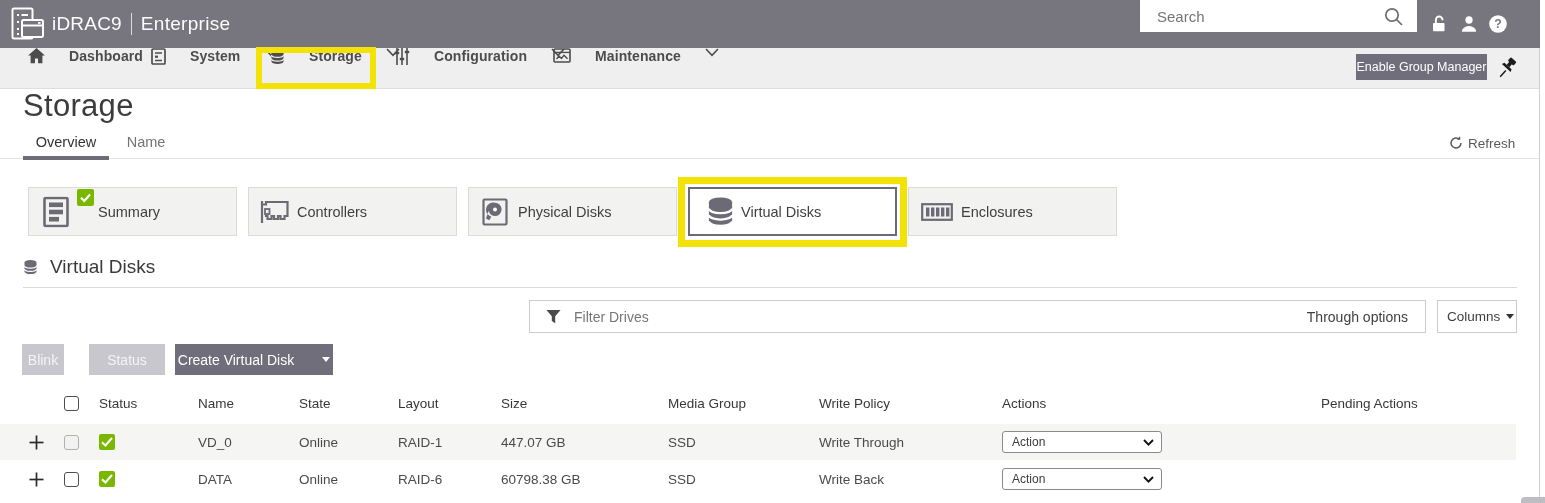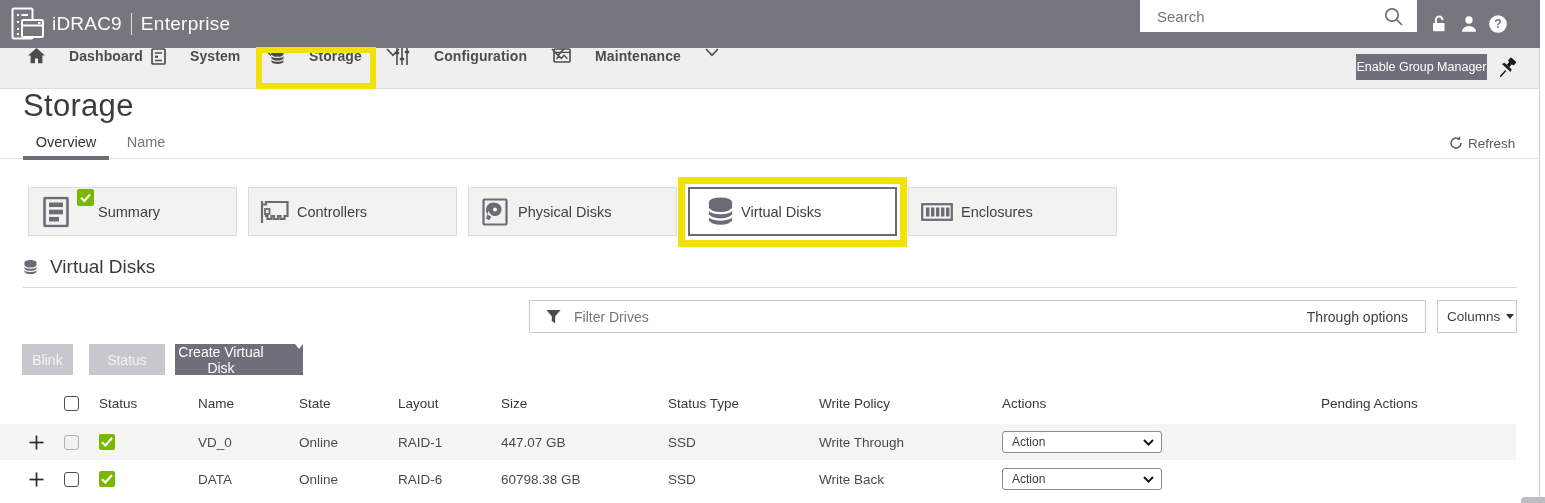--- a/index.html
+++ b/index.html
@@ -90,23 +90,23 @@
   #filterbar .funnel{margin-left:15px;}
   #filterbar input{border:none;outline:none;flex:1;margin-left:12px;font-size:14px;color:#444;font-family:inherit;background:transparent;}
   #filterbar input::placeholder{color:#767676;opacity:1;}
   #filter-options{margin-right:17px;font-size:14px;color:#3F3F3F;cursor:pointer;white-space:nowrap;}
   #btn-columns{position:absolute;left:1437px;top:300px;width:80px;height:33px;border:1px solid #CCCCCC;background:#fff;display:flex;align-items:center;cursor:pointer;font-size:13.5px;color:#3F3F3F;font-family:inherit;padding:0;}
   #btn-columns .txt{margin-left:9px;white-space:nowrap;}
   #btn-columns .caret{margin-left:6px;width:0;height:0;border-left:4px solid transparent;border-right:4px solid transparent;border-top:5px solid #333;}
 
   
   .toolbtn{position:absolute;top:344px;height:31px;border:none;color:#fff;font-size:14px;font-family:inherit;text-align:center;}
-  #btn-blink{left:22px;width:51px;background:var(--disabled-grey);color:#F4F4F6;}
+  #btn-blink{left:22px;width:42px;background:var(--disabled-grey);color:#F4F4F6;}
   #btn-unblink{left:89px;width:76px;background:var(--disabled-grey);color:#F4F4F6;}
-  #btn-create{left:175px;width:128px;background:var(--action-purple);cursor:pointer;display:flex;justify-content:center;gap:28px;}
+  #btn-create{left:175px;width:158px;background:var(--action-purple);cursor:pointer;display:flex;align-items:center;justify-content:center;gap:28px;}
   #btn-create .caret{width:0;height:0;border-left:4.5px solid transparent;border-right:4.5px solid transparent;border-top:5px solid #fff;}
 
   
   #thead{position:absolute;left:0;top:390px;width:1516px;height:26px;}
   .th{position:absolute;top:0;height:26px;display:flex;align-items:center;font-size:13.5px;font-weight:500;color:#383838;}
   .trow{position:absolute;left:0;width:1516px;height:36px;}
   #trow-0{top:424px;background:var(--row-alt);}
   #trow-1{top:461px;background:#fff;}
   .td{position:absolute;top:0;height:36px;display:flex;align-items:center;font-size:13.5px;color:#4A4A4A;}
   .col-expand{left:29px;}
@@ -354,21 +354,21 @@
 
 <div id="thead">
   <div class="th col-check">
       <span class="checkbox"></span>
     </div>
   <div class="th col-status">Status</div>
   <div class="th col-name">Name</div>
   <div class="th col-state">State</div>
   <div class="th col-layout">Layout</div>
   <div class="th col-size">Size</div>
-  <div class="th col-media">Status Type</div>
+  <div class="th col-media">Media Group</div>
   <div class="th col-write">Write Policy</div>
   <div class="th col-actions">Actions</div>
   <div class="th col-pending">Pending Actions</div>
 </div>
 
 <div class="trow" id="trow-0">
   <div class="td col-expand expand-btn">
     <svg width="15" height="15" viewBox="0 0 15 15">
       <line x1="7.5" y1="0.5" x2="7.5" y2="14.5" stroke="#2B2B2B" stroke-width="1.7"></line>
       <line x1="0.5" y1="7.5" x2="14.5" y2="7.5" stroke="#2B2B2B" stroke-width="1.7"></line>

